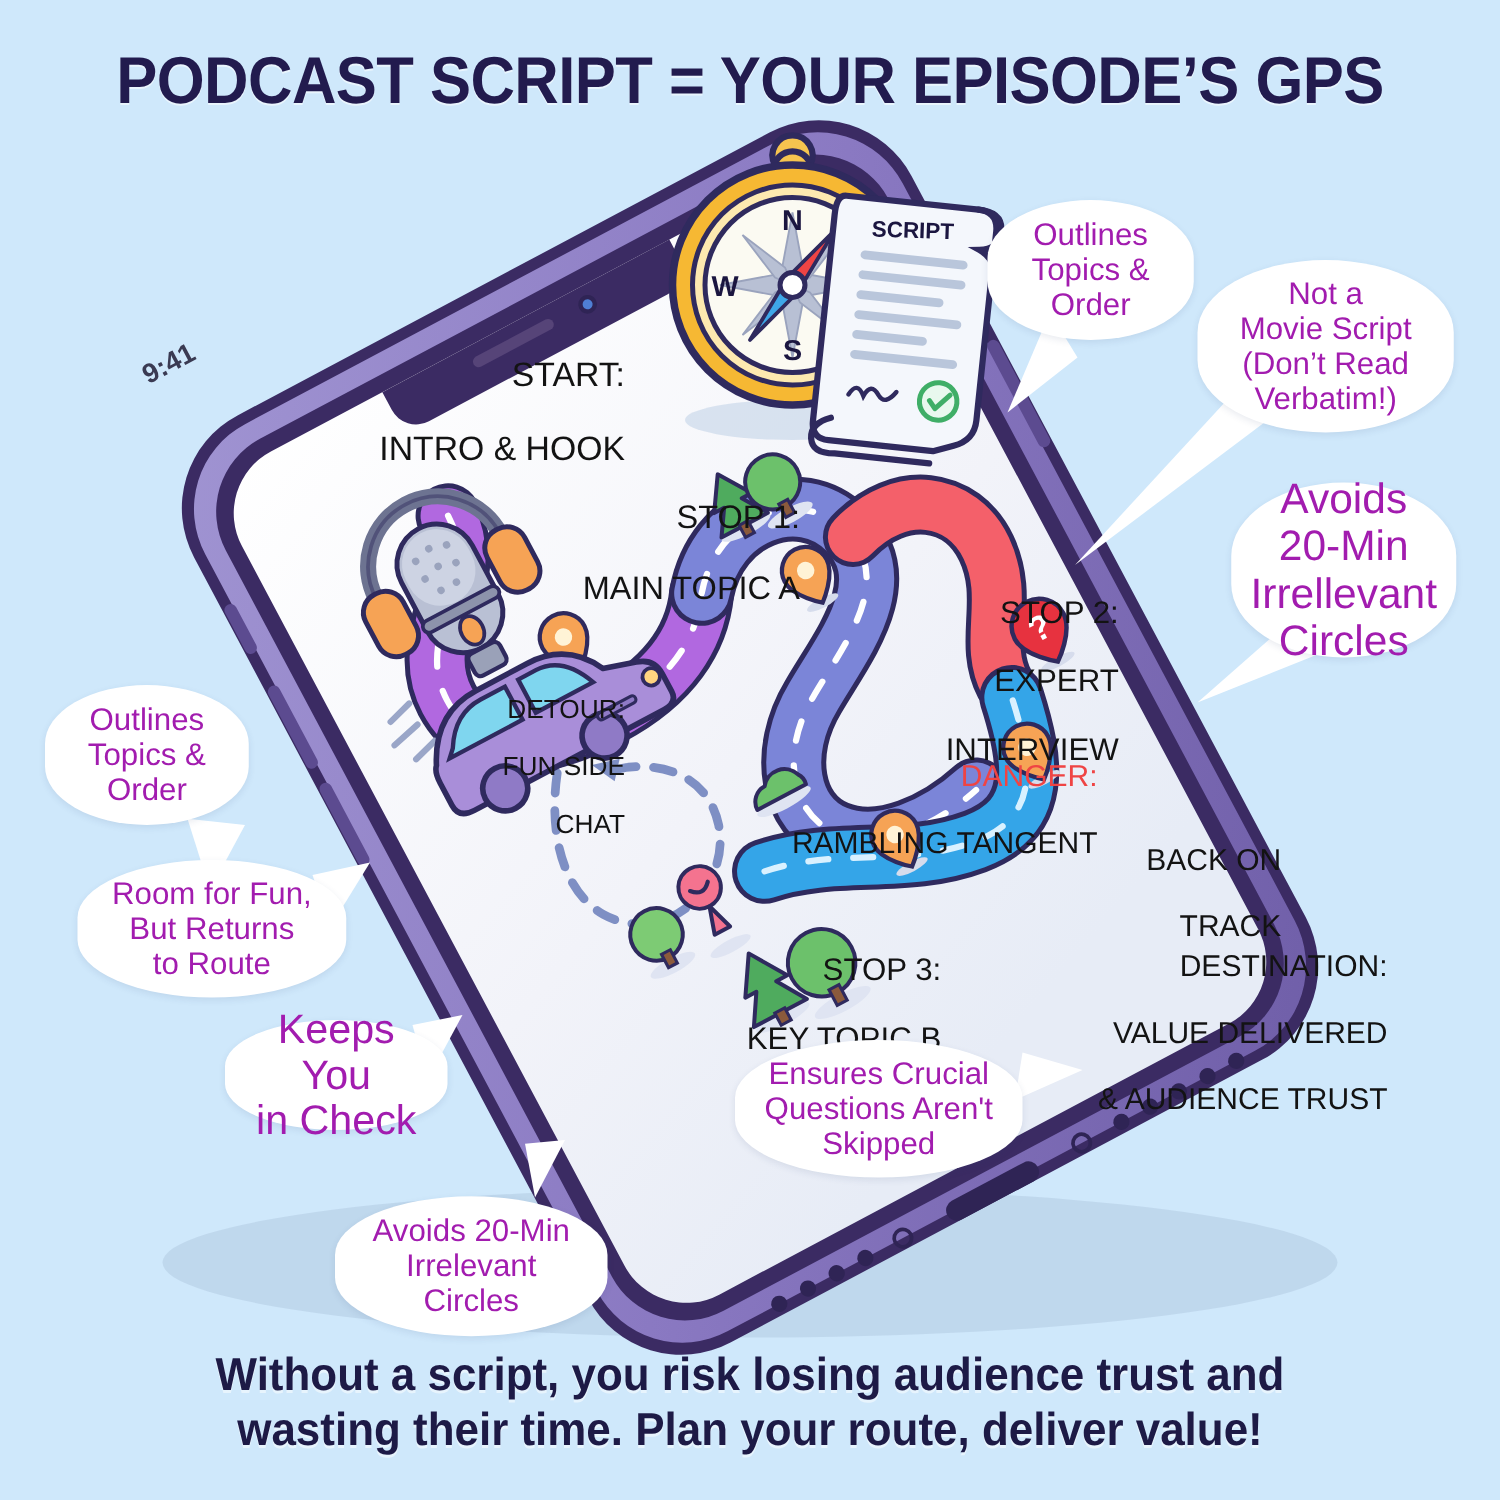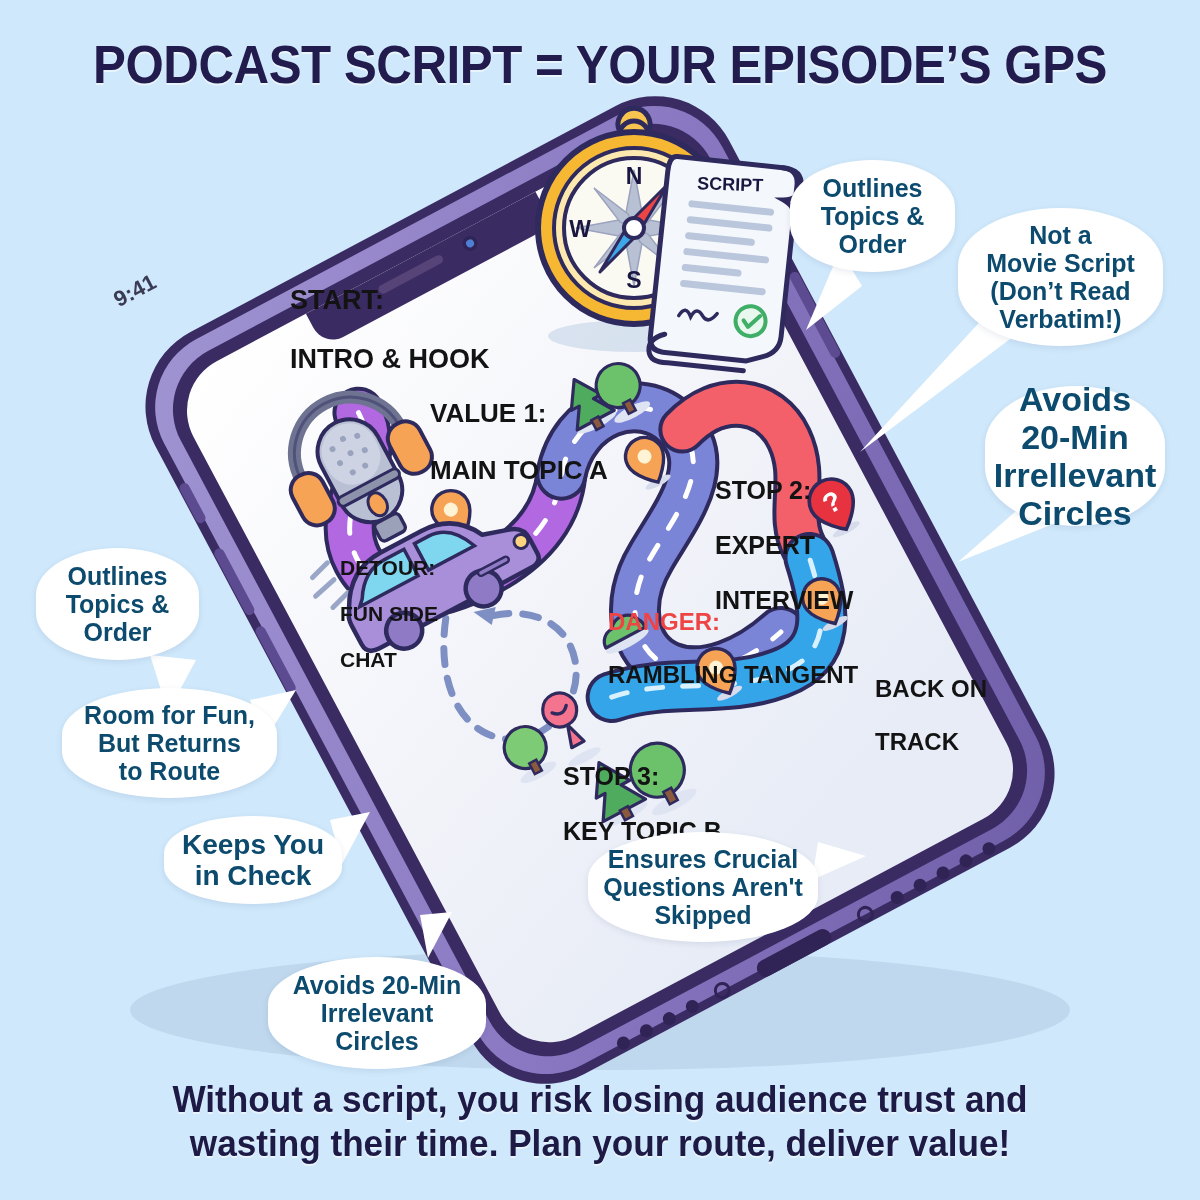--- a/index.html
+++ b/index.html
@@ -47,37 +47,37 @@
     left: 0; top: 0; width: 1200px; height: 1200px;
   }
   svg.layer { position: absolute; left: 0; top: 0; }
 
   
   .bubble {
     position: absolute;
     background: #ffffff;
     border-radius: 50% / 42%;
     text-align: center;
-    font-weight: 700;
-    color: #0c4a6e;
+    font-weight: 400;
+    color: #a21caf;
     line-height: 1.12;
     display: flex;
     align-items: center;
     justify-content: center;
     padding: 10px 14px;
     box-shadow: 0 2px 6px rgba(40,60,110,0.10);
     z-index: 40;
   }
 
   
   .maplabel {
     position: absolute;
-    font-weight: 700;
+    font-weight: 400;
     color: #131313;
-    text-align: left;
+    text-align: right;
     line-height: 1.1;
     z-index: 30;
     white-space: pre-line;
   }
   .maplabel.danger .d-word { color: #ef4444; }
   .statustime {
     position: absolute;
     font-weight: 700;
     color: #3a3a52;
     z-index: 30;
@@ -350,21 +350,21 @@
     </g>
 
   </svg>
 
   <div class="maplabel" style="left:290px; top:256px; width:210px; font-size:27px;">
     <div>START:</div>
     <div>INTRO &amp; HOOK</div>
   </div>
 
   <div class="maplabel" style="left:430px; top:370px; width:210px; font-size:26px;">
-    <div>VALUE 1:</div>
+    <div>STOP 1:</div>
     <div>MAIN TOPIC A</div>
   </div>
 
   <div class="maplabel" style="left:715px; top:449px; width:180px; font-size:25px;">
     <div>STOP 2:</div>
     <div>EXPERT</div>
     <div>INTERVIEW</div>
   </div>
 
   <div class="maplabel" style="left:340px; top:533px; width:160px; font-size:21px;">
@@ -381,20 +381,25 @@
   <div class="maplabel danger" style="left:608px; top:583px; width:270px; font-size:24px;">
     <div class="d-word">DANGER:</div>
     <div>RAMBLING TANGENT</div>
   </div>
 
   <div class="maplabel" style="left:563px; top:735px; width:190px; font-size:25px;">
     <div>STOP 3:</div>
     <div>KEY TOPIC B</div>
   </div>
 
+  <div class="maplabel" style="left:860px; top:735px; width:250px; font-size:24px;">
+    <div>DESTINATION:</div>
+    <div>VALUE DELIVERED</div>
+    <div>&amp; AUDIENCE TRUST</div>
+  </div>
 
   <div class="statustime" style="left:113px; top:278px; font-size:22px; transform: rotate(-28deg);">9:41</div>
 
 </div>
 
 <svg class="layer" width="1200" height="1200" viewBox="0 0 1200 1200" style="z-index:38;">
   <g fill="#ffffff">
     <path d="M 840 250 L 806 330 L 862 286 Z"></path>
     <path d="M 1000 300 L 860 452 L 1022 330 Z"></path>
     <path d="M 1040 490 L 958 562 L 1058 522 Z"></path>
@@ -421,21 +426,21 @@
 Circles</div>
 
 <div class="bubble" style="left:36px; top:548px; width:163px; height:112px; font-size:25px; white-space:pre-line;">Outlines
 Topics &amp;
 Order</div>
 
 <div class="bubble" style="left:62px; top:688px; width:215px; height:110px; font-size:25px; white-space:pre-line;">Room for Fun,
 But Returns
 to Route</div>
 
-<div class="bubble" style="left:164px; top:816px; width:178px; height:88px; font-size:28px; white-space:pre-line;">Keeps You
+<div class="bubble" style="left:180px; top:816px; width:178px; height:88px; font-size:33px; white-space:pre-line;">Keeps You
 in Check</div>
 
 <div class="bubble" style="left:268px; top:957px; width:218px; height:112px; font-size:25px; white-space:pre-line;">Avoids 20-Min
 Irrelevant
 Circles</div>
 
 <div class="bubble" style="left:588px; top:832px; width:230px; height:110px; font-size:25px; white-space:pre-line;">Ensures Crucial
 Questions Aren't
 Skipped</div>
 

